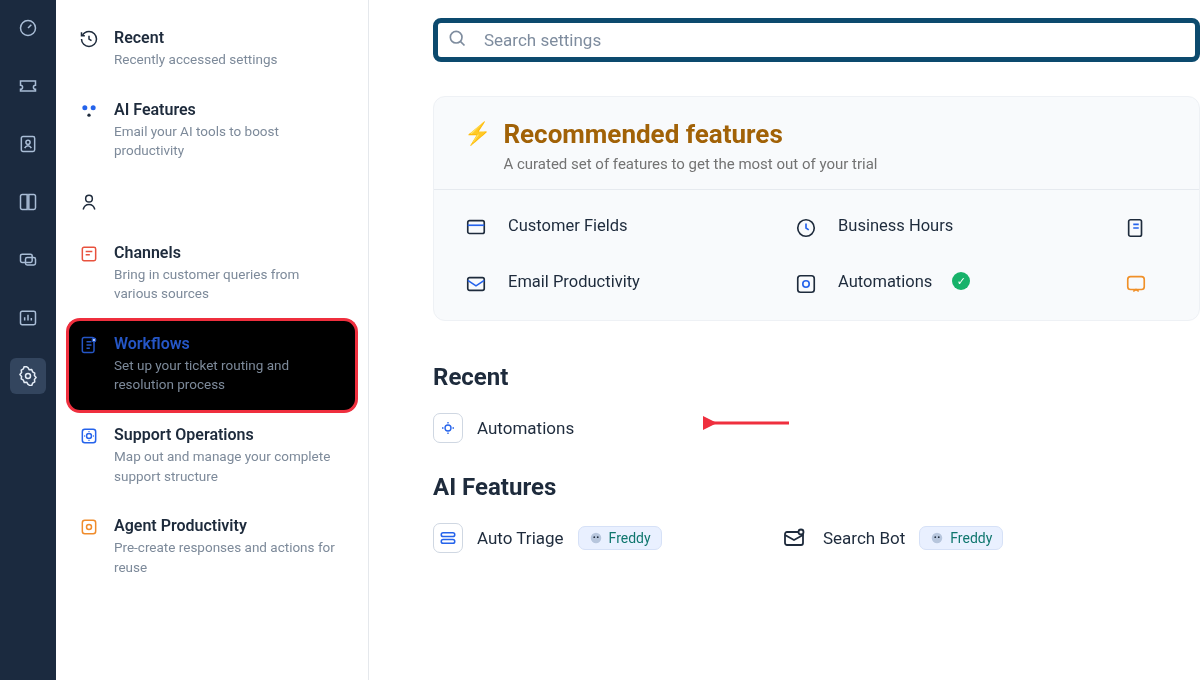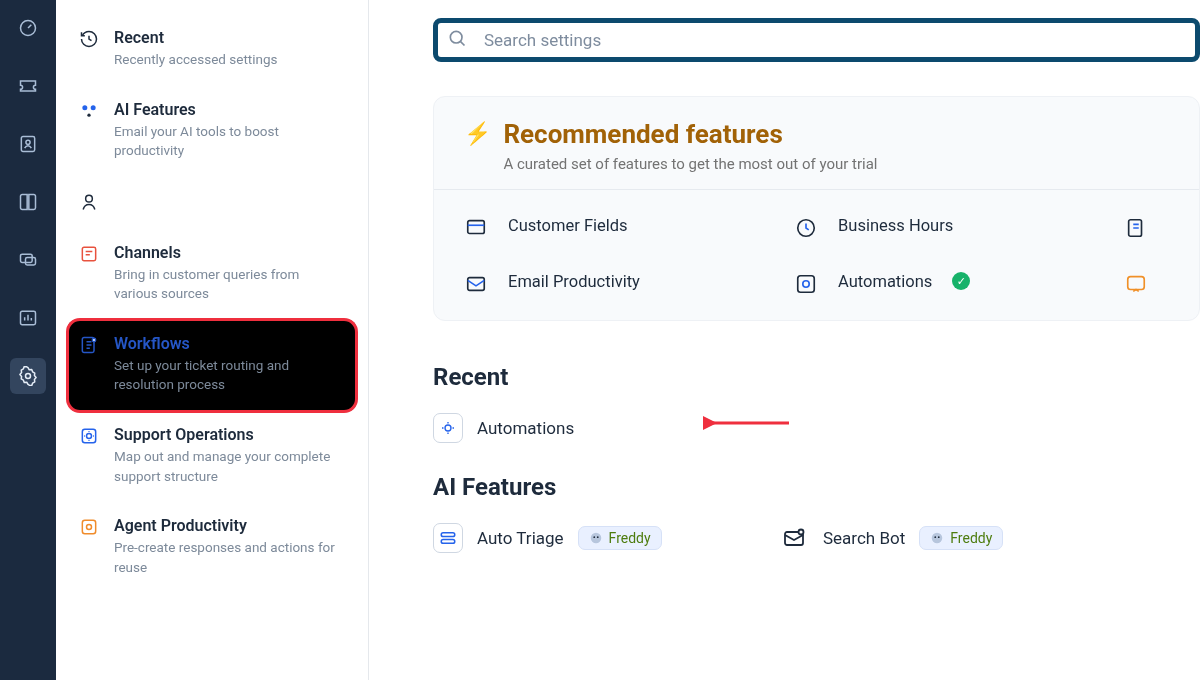--- a/index.html
+++ b/index.html
@@ -171,21 +171,21 @@
     background:#fff;
   }
   
   .badge {
     display:inline-flex; align-items:center; gap:6px;
     background:#e9f0ff;
     border:1px solid #d6e1f7;
     padding:3px 10px;
     border-radius:7px;
     font-size:14px;
-    color:#4d7c0f;
+    color:#0f766e;
   }
   .badge .dot {
     width:14px; height:14px; display:inline-block;
   }
   
   
   .arrow {
     position:absolute;
     left: 334px;
     top: 406px;

